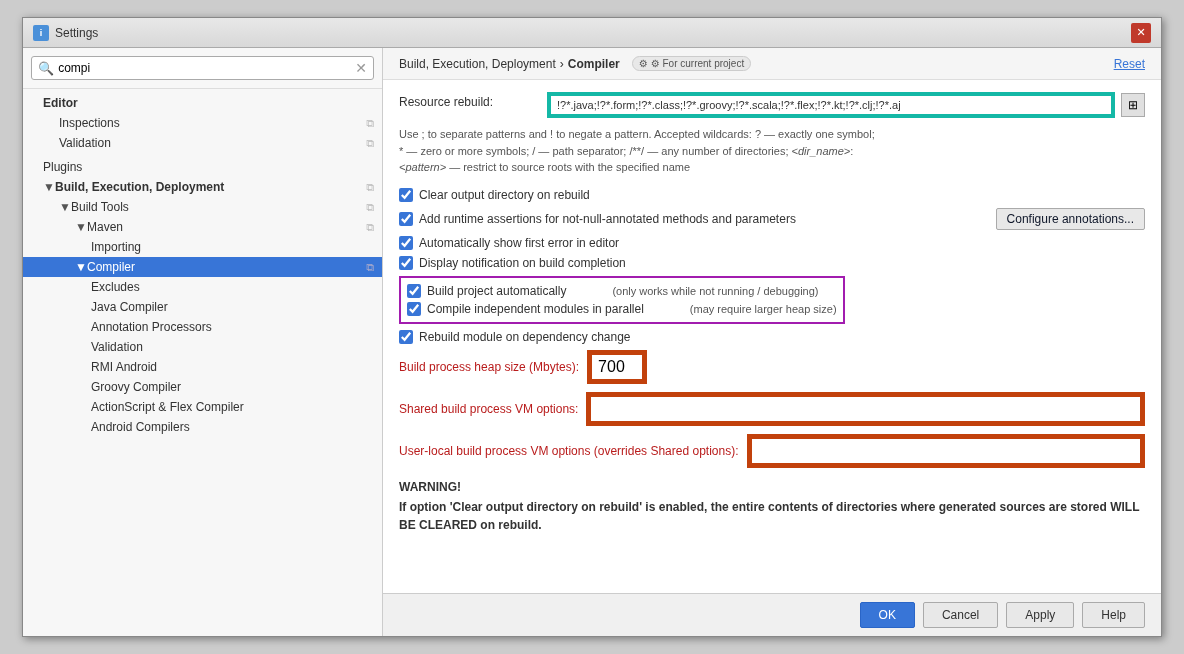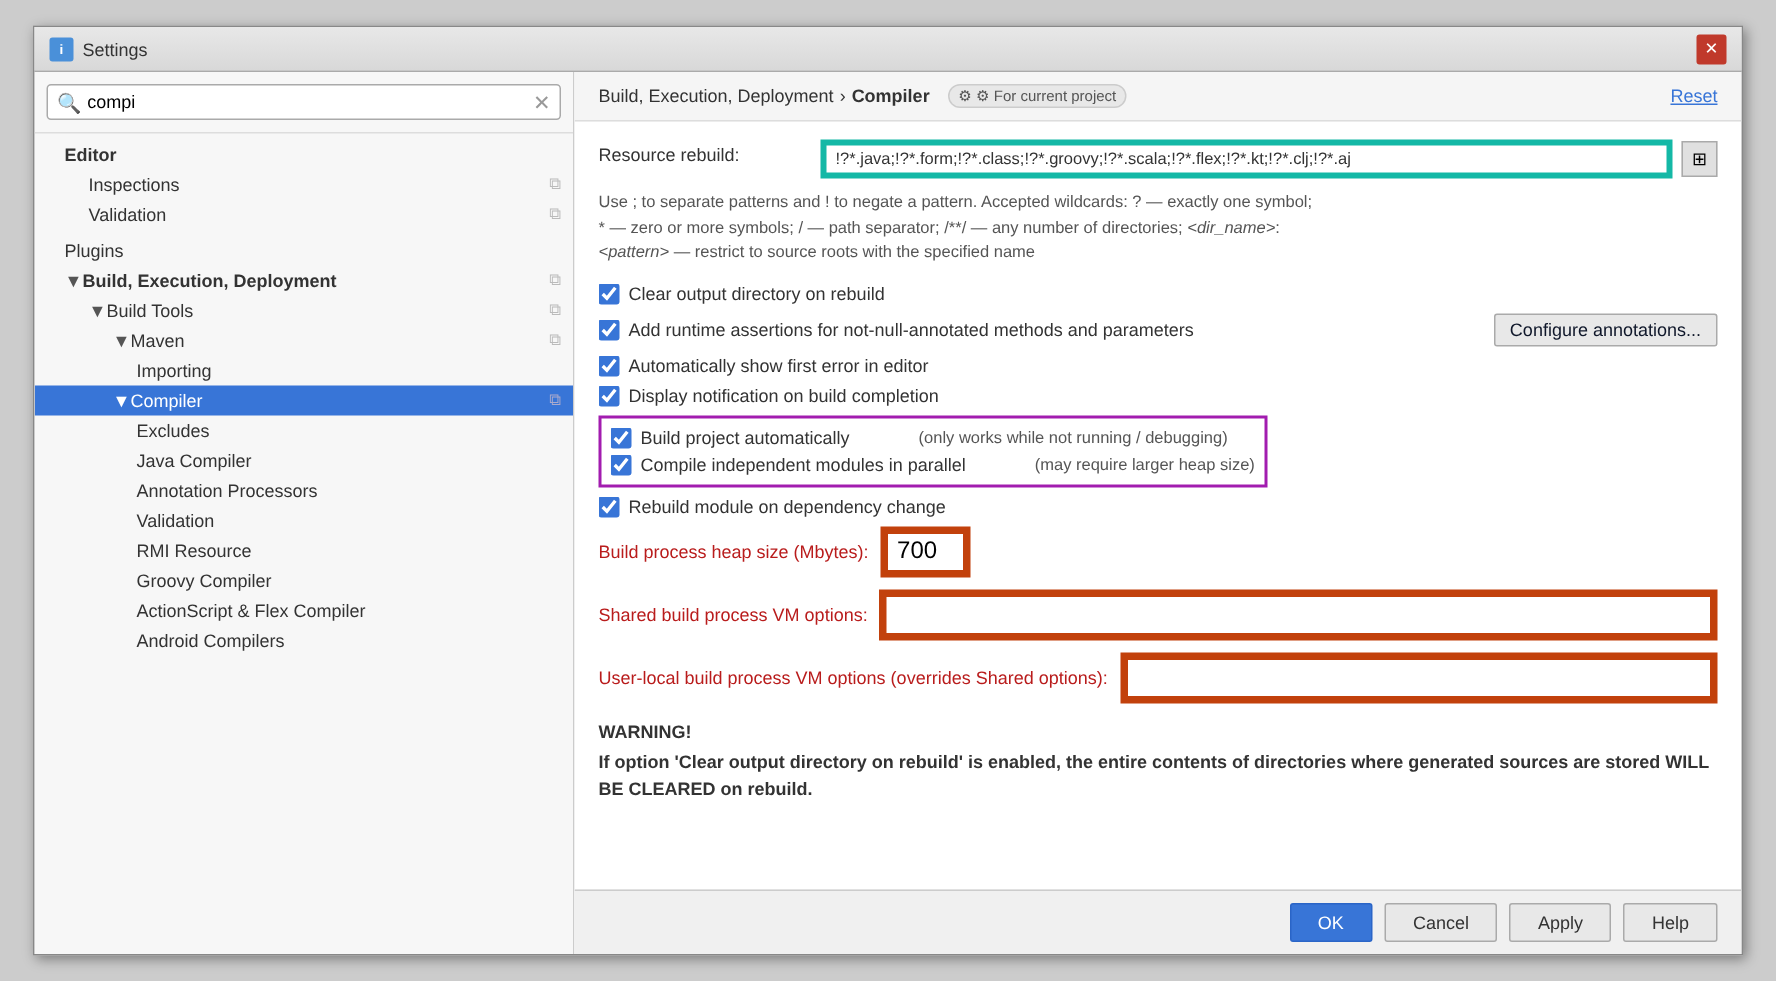--- a/index.html
+++ b/index.html
@@ -164,21 +164,21 @@
         <div class="tree-item">
           <div class="indent4"></div>
           <span class="label">Annotation Processors</span>
         </div>
         <div class="tree-item">
           <div class="indent4"></div>
           <span class="label">Validation</span>
         </div>
         <div class="tree-item">
           <div class="indent4"></div>
-          <span class="label">RMI Resource</span>
+          <span class="label">RMI Android</span>
         </div>
         <div class="tree-item">
           <div class="indent4"></div>
           <span class="label">Groovy Compiler</span>
         </div>
         <div class="tree-item">
           <div class="indent4"></div>
           <span class="label">ActionScript &amp; Flex Compiler</span>
         </div>
         <div class="tree-item">

